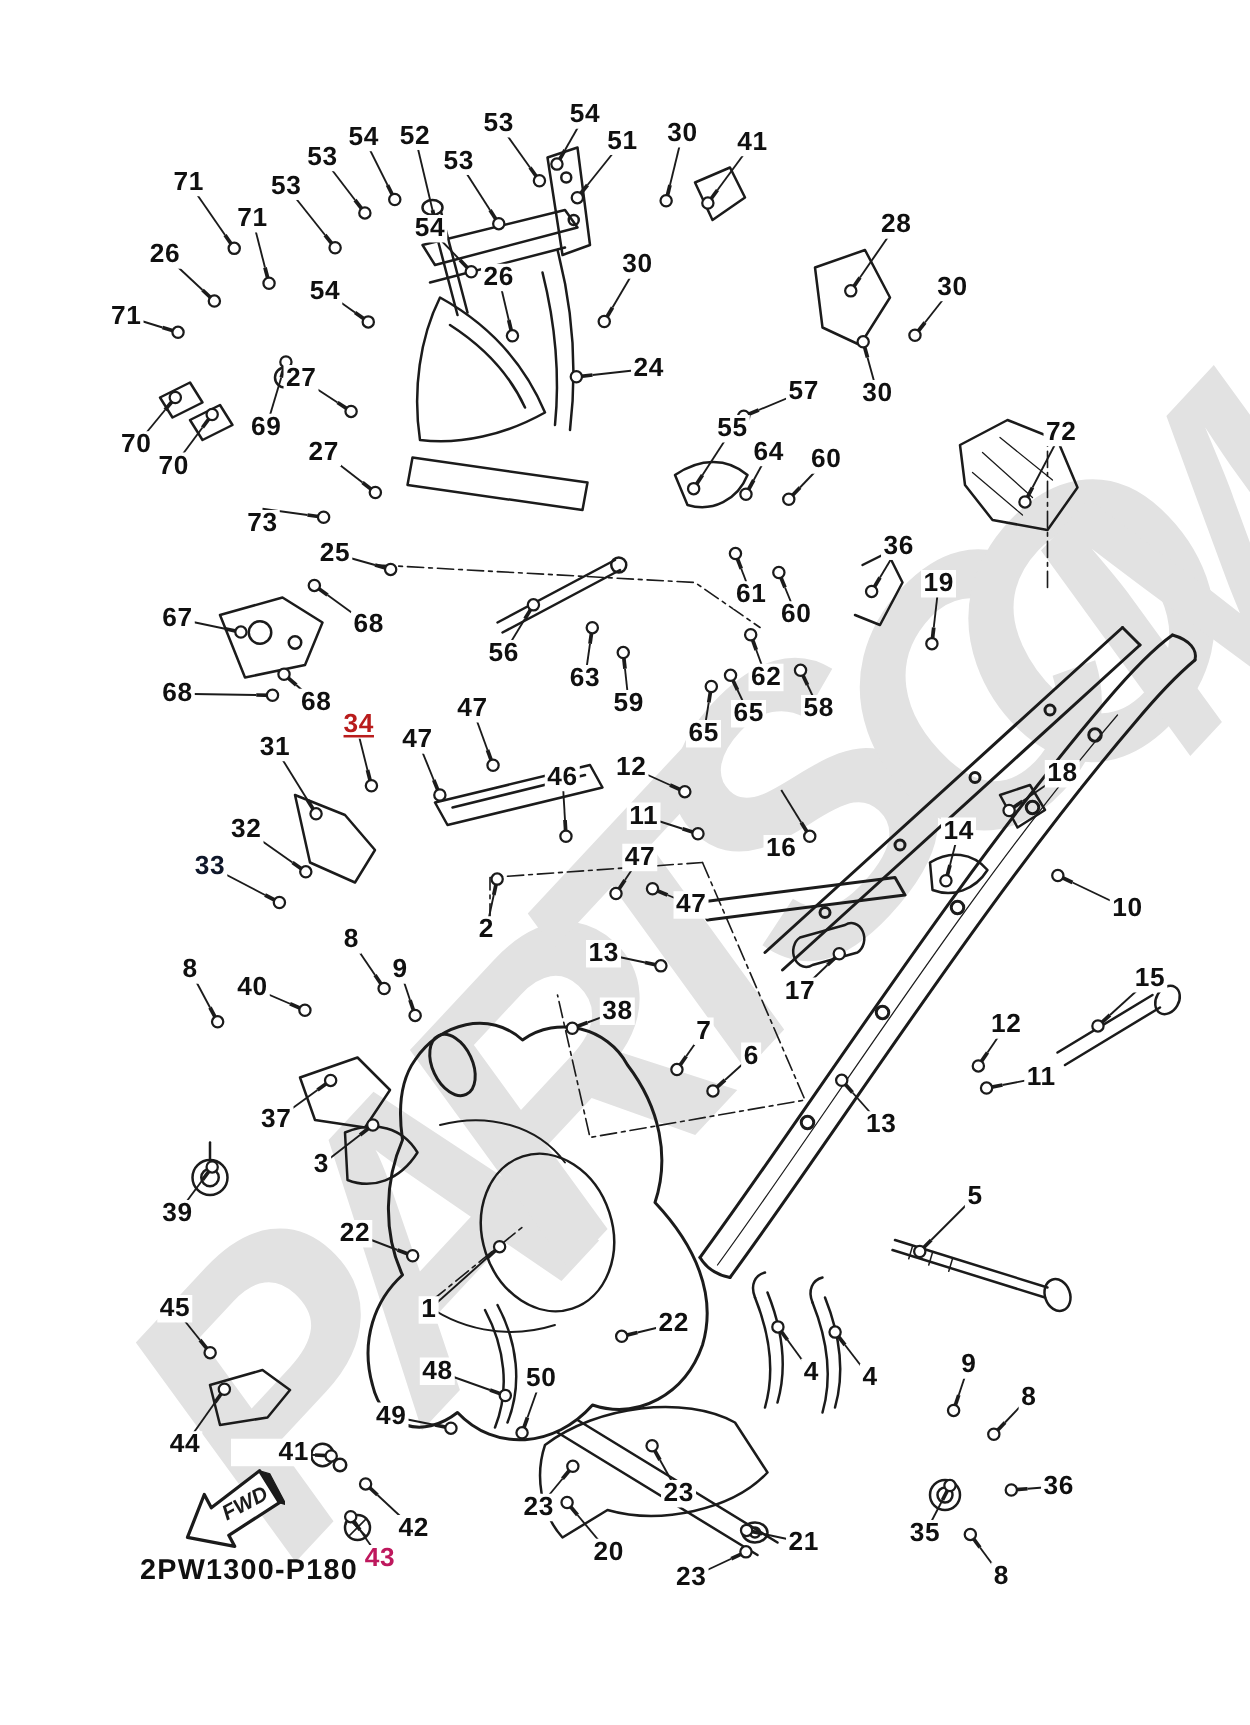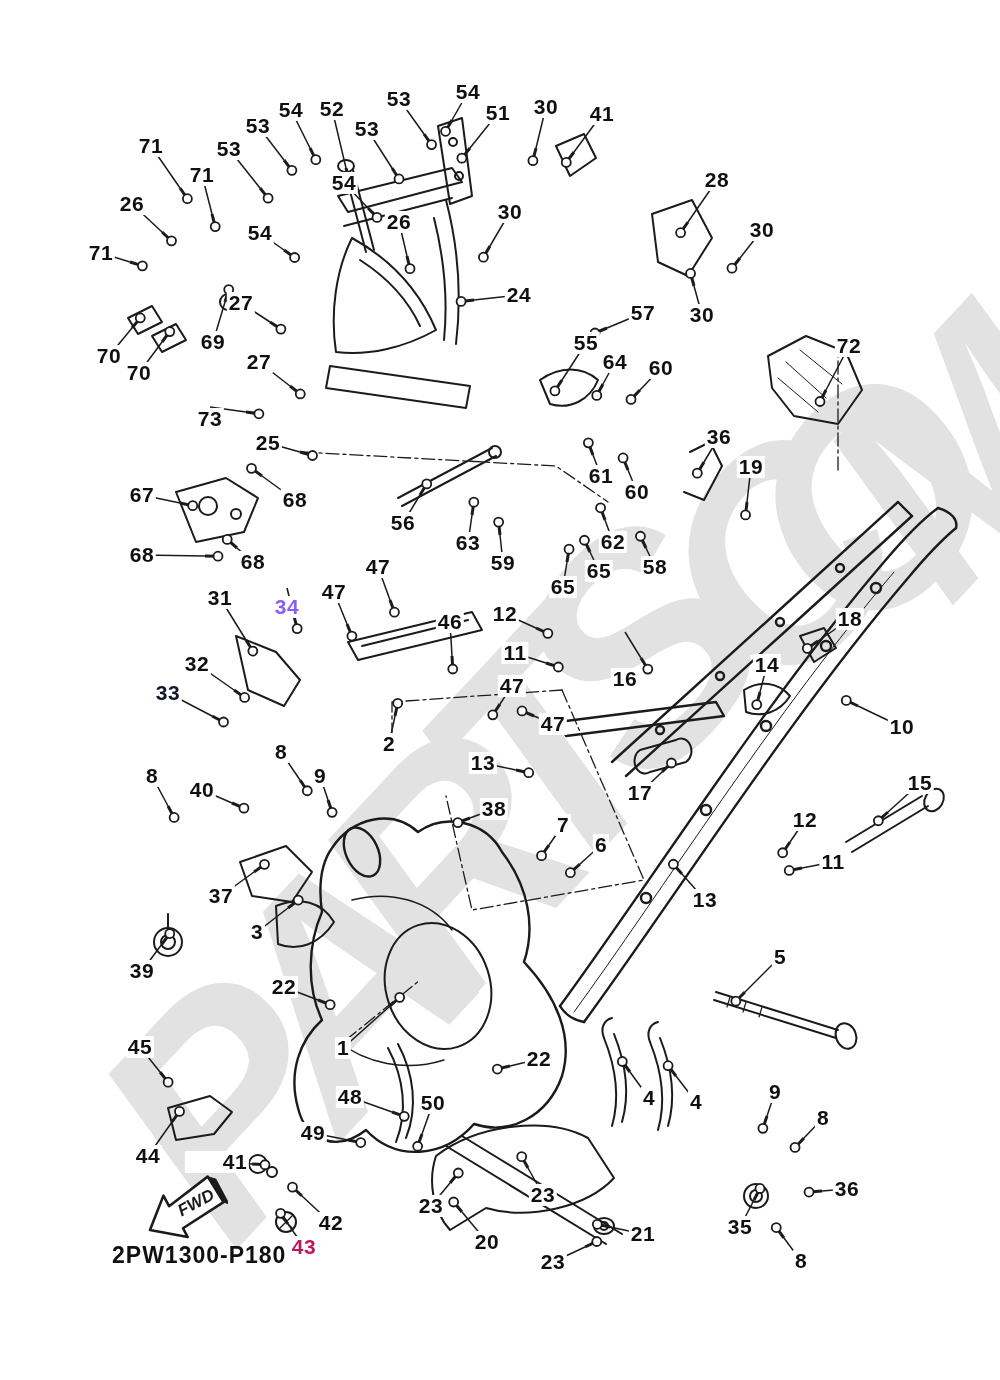--- a/index.html
+++ b/index.html
@@ -512,21 +512,21 @@
       <div class="callout" style="left: 403px; top: 523px; color: rgb(16, 16, 16);">56</div>
       <div class="callout" style="left: 613px; top: 542px; color: rgb(16, 16, 16);">62</div>
       <div class="callout" style="left: 468px; top: 543px; color: rgb(16, 16, 16);">63</div>
       <div class="callout" style="left: 142px; top: 555px; color: rgb(16, 16, 16);">68</div>
       <div class="callout" style="left: 253px; top: 562px; color: rgb(16, 16, 16);">68</div>
       <div class="callout" style="left: 503px; top: 563px; color: rgb(16, 16, 16);">59</div>
       <div class="callout" style="left: 655px; top: 567px; color: rgb(16, 16, 16);">58</div>
       <div class="callout" style="left: 378px; top: 567px; color: rgb(16, 16, 16);">47</div>
       <div class="callout" style="left: 599px; top: 571px; color: rgb(16, 16, 16);">65</div>
       <div class="callout" style="left: 563px; top: 587px; color: rgb(16, 16, 16);">65</div>
-      <div class="callout" style="left: 287px; top: 607px; color: #8b5cf6;">34</div>
+      <div class="callout" style="left: 287px; top: 580px; color: #b91c1c; text-decoration: underline;">34</div>
       <div class="callout" style="left: 220px; top: 598px; color: rgb(16, 16, 16);">31</div>
       <div class="callout" style="left: 334px; top: 592px; color: rgb(16, 16, 16);">47</div>
       <div class="callout" style="left: 505px; top: 614px; color: rgb(16, 16, 16);">12</div>
       <div class="callout" style="left: 850px; top: 619px; color: rgb(16, 16, 16);">18</div>
       <div class="callout" style="left: 450px; top: 622px; color: rgb(16, 16, 16);">46</div>
       <div class="callout" style="left: 625px; top: 632px; color: rgb(16, 16, 16); margin-top: 47px;">16</div>
       <div class="callout" style="left: 515px; top: 653px; color: rgb(16, 16, 16);">11</div>
       <div class="callout" style="left: 197px; top: 664px; color: rgb(16, 16, 16);">32</div>
       <div class="callout" style="left: 767px; top: 665px; color: rgb(16, 16, 16);">14</div>
       <div class="callout" style="left: 168px; top: 693px; color: #0f172a;">33</div>

